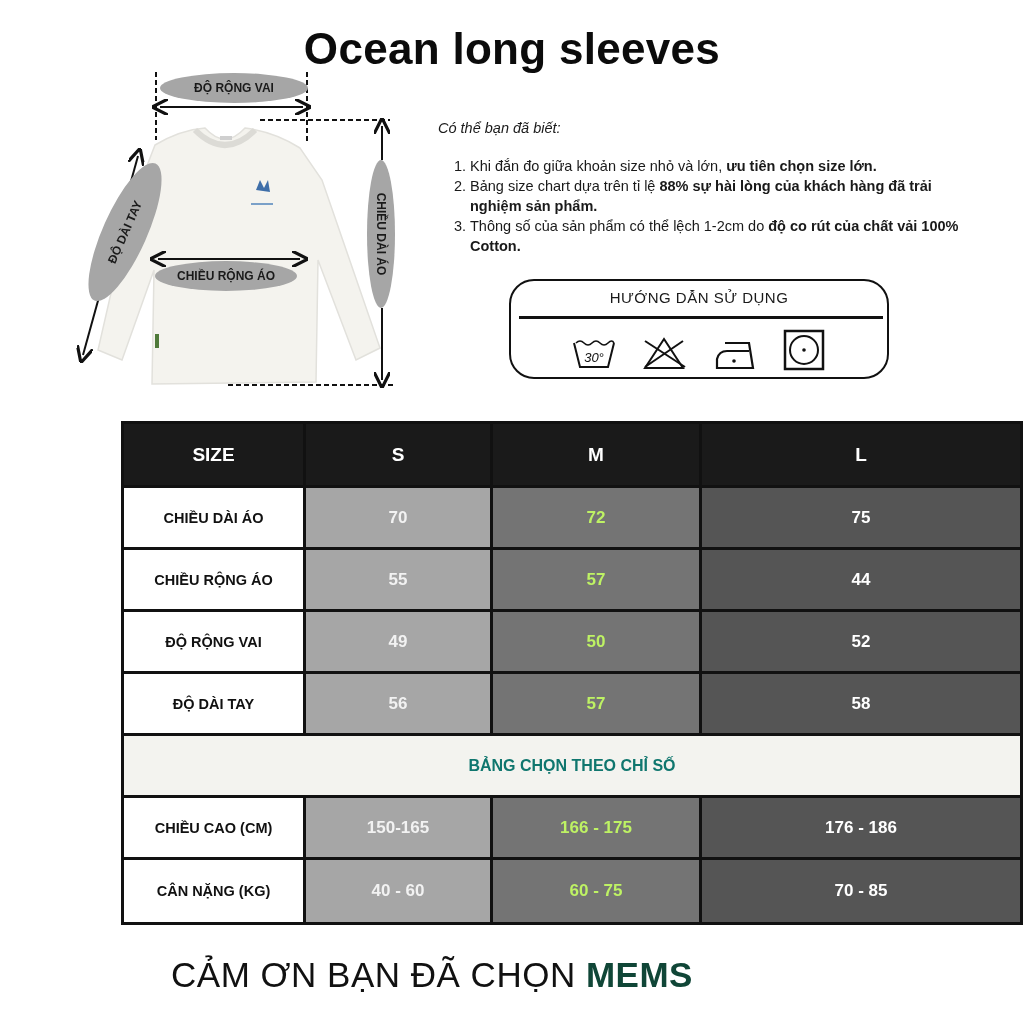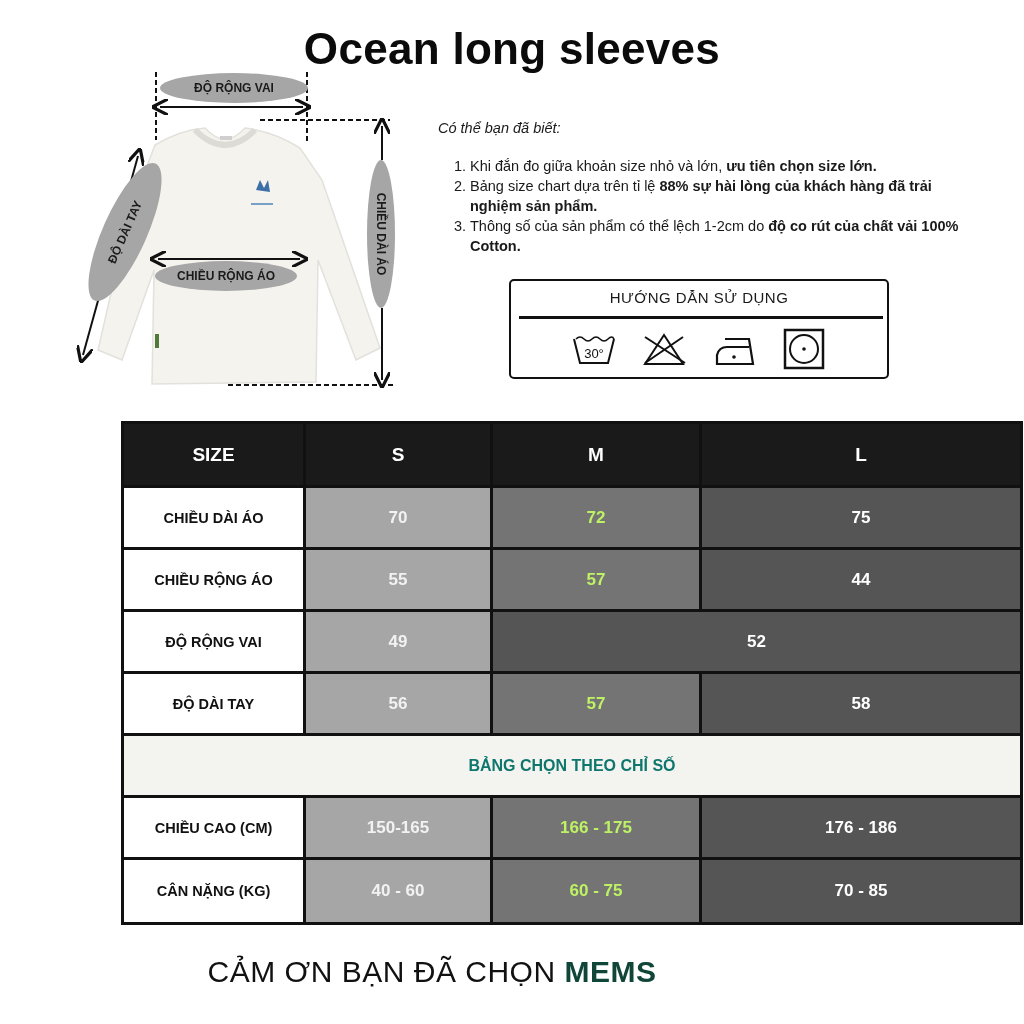--- a/index.html
+++ b/index.html
@@ -24,45 +24,45 @@
   
   .tips { position: absolute; left: 438px; top: 118px; width: 540px; font-size: 14.5px; line-height: 20px; color: #1a1a1a; }
   .tips-heading { font-style: italic; margin-bottom: 18px; }
   .tips ol { list-style: none; padding-left: 16px; }
   .tips li { position: relative; padding-left: 16px; }
   .tips li .num { position: absolute; left: 0; top: 0; }
   .tips b { font-weight: 700; }
 
   
   .care { position: absolute; left: 509px; top: 279px; width: 380px; height: 100px;
-    border: 2px solid #111; border-radius: 5px; }
+    border: 2px solid #111; border-radius: 25px; }
   .care-title { position: absolute; left: 0; top: 8px; width: 100%; text-align: center; font-size: 15px; letter-spacing: 0.5px; color: #1a1a1a; }
   .care-rule { position: absolute; left: 8px; right: 4px; top: 35px; height: 3px; background: #111; }
   .care-icons { position: absolute; left: 0; top: 46px; width: 100%; display: flex; justify-content: center; gap: 24px; }
-  .care-icons .ic { width: 46px; height: 44px; display: flex; align-items: center; justify-content: center; }
+  .care-icons .ic { width: 46px; height: 44px; display: flex; align-items: flex-end; justify-content: center; font-style: italic; }
 
   
   .table { position: absolute; left: 121px; top: 421px; width: 902px; border: 3px solid #111; background: #111; }
   .row { display: flex; height: 62px; border-bottom: 3px solid #111; }
   .row:last-child { border-bottom: none; }
   .row.head { height: 64px; }
   .cell { display: flex; align-items: center; justify-content: center; border-right: 3px solid #111; font-size: 14px; font-weight: 700; }
   .cell:last-child { border-right: none; }
   .c0 { width: 182px; }
   .c1 { width: 187px; }
   .c2 { width: 209px; }
   .c3 { flex: 1; }
   .head .cell { background: #1a1a1a; color: #ffffff; font-size: 19px; font-weight: 600; }
   .lbl { background: #ffffff; color: #111; font-size: 14.5px; font-weight: 600; }
   .s { background: #a6a6a6; color: #f2f2f2; font-size: 17px; font-weight: 600; }
   .m { background: #747474; color: #bef264; font-size: 17px; font-weight: 600; }
   .l { background: #555555; color: #ffffff; font-size: 17px; font-weight: 600; }
   .section .cell { width: 100%; background: #f3f3ef; color: #0f766e; font-size: 16px; font-weight: 600; border-right: none; }
 
-  .footer { position: absolute; left: 0; top: 955px; width: 864px; text-align: center; font-size: 30px; letter-spacing: 0.5px; color: #111; }
+  .footer { position: absolute; left: 0; top: 955px; width: 864px; text-align: center; font-size: 35px; letter-spacing: 0.5px; color: #111; }
   .footer .brand { font-weight: 700; color: #104637; }
 </style>
 </head>
 <body>
 
 <div class="title">Ocean long sleeves</div>
 
 <div class="diagram">
   <svg class="shirt-svg" width="360" height="340" viewBox="0 0 360 340">
     <defs>
@@ -166,20 +166,21 @@
   </div>
   <div class="row">
     <div class="cell c0 lbl">CHIỀU RỘNG ÁO</div>
     <div class="cell c1 s">55</div>
     <div class="cell c2 m">57</div>
     <div class="cell c3 l">44</div>
   </div>
   <div class="row">
     <div class="cell c0 lbl">ĐỘ RỘNG VAI</div>
     <div class="cell c1 s">49</div>
+    <div class="cell c2 m">50</div>
     <div class="cell c3 l">52</div>
   </div>
   <div class="row">
     <div class="cell c0 lbl">ĐỘ DÀI TAY</div>
     <div class="cell c1 s">56</div>
     <div class="cell c2 m">57</div>
     <div class="cell c3 l">58</div>
   </div>
   <div class="row section">
     <div class="cell">BẢNG CHỌN THEO CHỈ SỐ</div>

